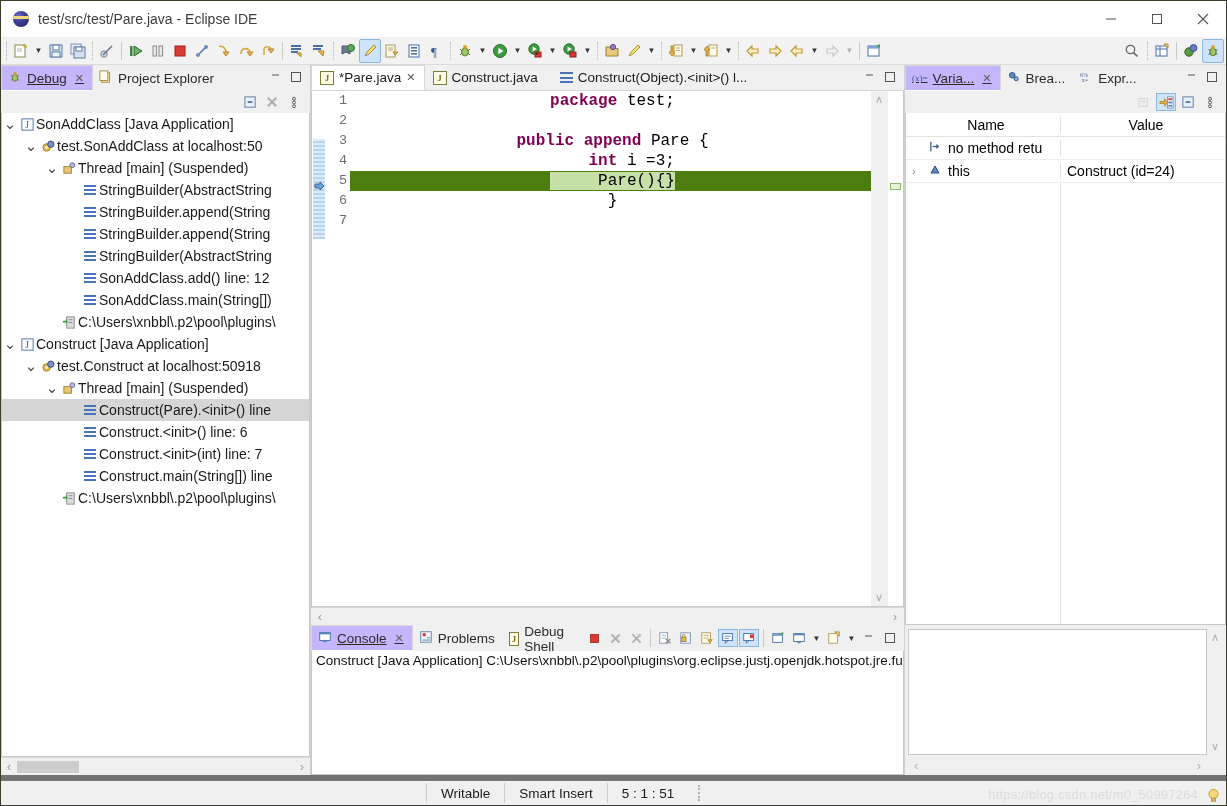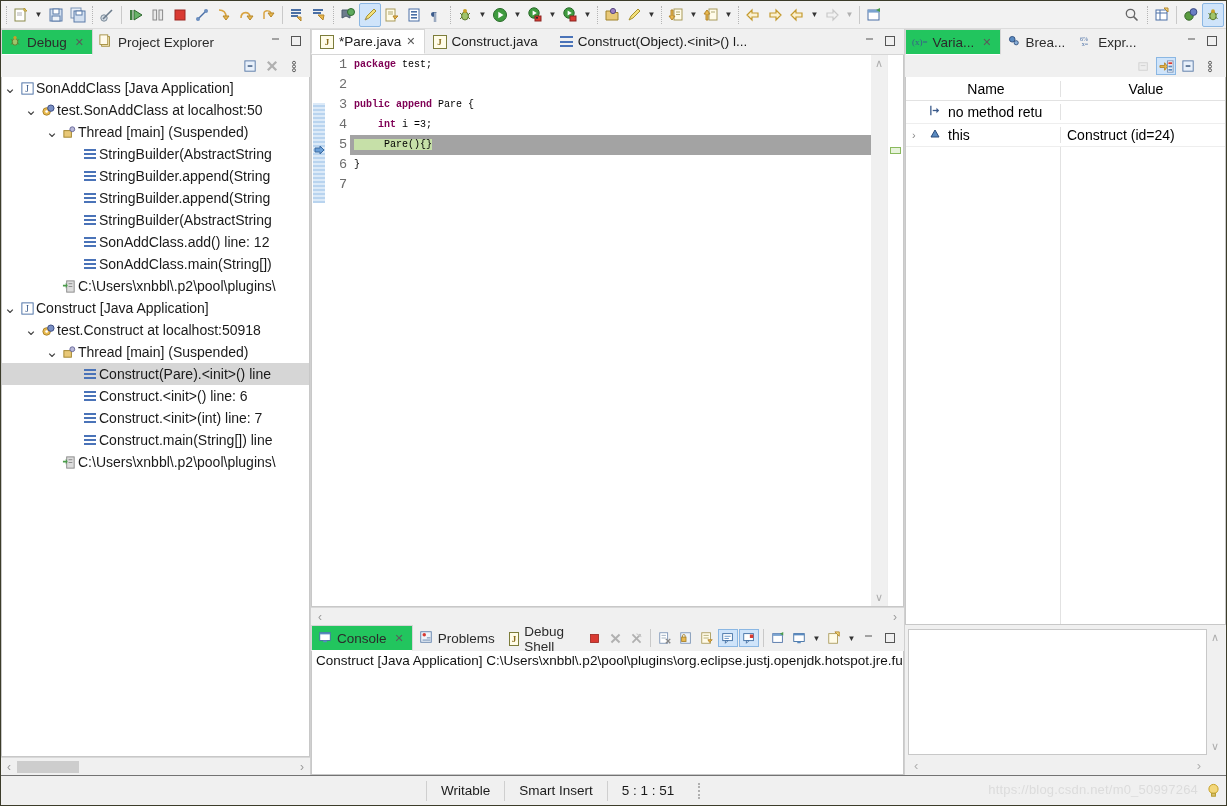--- a/index.html
+++ b/index.html
@@ -112,23 +112,24 @@
   }
   .ptab {
     display: flex; align-items: center;
     padding: 0 8px 0 6px;
     font-size: 13.5px;
     color: #2b2b2b;
     gap: 5px;
     border-top: 1px solid transparent;
   }
   .ptab.active {
-    background: #22c55e;
+    background: #c4b5fd;
     border: 1px solid #d6d6d6;
     border-bottom: 1px solid #ffffff;
+    text-decoration: underline;
   }
   .ptab .closeX { font-size: 11px; color: #5a5a5a; margin-left: 3px; }
   .ptab-min {
     margin-left: auto;
     display: flex; align-items: center; gap: 8px;
     padding: 0 8px;
     color: #555;
   }
   .panel-toolstrip {
     height: 22px; background: #f0f0f0;
@@ -210,27 +211,28 @@
     background: #ffffff;
     text-align: right;
     padding-right: 3px;
     color: #6d6d6d;
     font-family: "Liberation Mono", monospace;
     font-size: 13.5px;
   }
   .code {
     flex: 1 1 auto;
     font-family: "Liberation Mono", monospace;
-    font-size: 10px;
+    font-size: 16px;
     color: #000;
     position: relative;
     overflow: hidden;
+    text-align: center;
   }
   .cline { height: 20px; line-height: 20px; white-space: pre; padding-left: 4px; }
-  .cline.cur { background: #a3a3a3; }
+  .cline.cur { background: #4d7c0f; }
   .kw { color: #7f0055; font-weight: bold; }
   .hl-green { background: #c6e0a8; }
   .vscroll {
     width: 16px; flex: 0 0 16px;
     background: #f0f0f0;
     display: flex; flex-direction: column; align-items: center;
     justify-content: space-between;
     color: #adadad; font-size: 11px;
     padding: 2px 0;
   }
@@ -320,21 +322,21 @@
     height: 20px; flex: 0 0 20px; display: flex; align-items: center;
     color: #b0b0b0; font-size: 13px;
   }
   .detail-hscroll .arrowr { margin-left: auto; padding-right: 22px; }
   .detail-hscroll .arrowl { padding-left: 6px; }
 
   
   .statusbar {
     height: 30px; flex: 0 0 30px;
     background: #f0f0f0;
-    border-top: 1px solid #737373;
+    border-top: 6px solid #737373;
     display: flex; align-items: center;
     font-size: 13.5px; color: #1a1a1a;
     position: relative;
   }
   .sb-cell { padding: 0 14px; height: 20px; display: flex; align-items: center; }
   .sb-div { width: 1px; height: 20px; background: #cfcfcf; }
   .sb-grip { width: 2px; height: 16px; border-left: 2px dotted #b0b0b0; margin: 0 10px; }
   .watermark {
     position: absolute; right: 28px; top: 6px;
     font-size: 13px; color: #dcdcdc;
@@ -355,20 +357,42 @@
     width: 13px; height: 11px;
     display: flex; flex-direction: column; justify-content: space-between;
   }
   .frame-ico i { display: block; height: 2px; background: #4a73b8; }
 </style>
 </head>
 <body>
 
 <div id="app">
 
+  <div class="titlebar">
+    <div class="title-icon"></div>
+    <div class="title-text">test/src/test/Pare.java - Eclipse IDE</div>
+    <div class="win-btns">
+      <div class="win-btn">
+        <svg width="12" height="12" viewBox="0 0 12 12">
+            <line x1="1" y1="6" x2="11" y2="6" stroke="#555" stroke-width="1"></line>
+          </svg>
+      </div>
+      <div class="win-btn">
+        <svg width="12" height="12" viewBox="0 0 12 12">
+            <rect x="1.5" y="1.5" width="9" height="9" fill="none" stroke="#555" stroke-width="1"></rect>
+          </svg>
+      </div>
+      <div class="win-btn">
+        <svg width="12" height="12" viewBox="0 0 12 12">
+            <line x1="1" y1="1" x2="11" y2="11" stroke="#555" stroke-width="1.1"></line>
+            <line x1="11" y1="1" x2="1" y2="11" stroke="#555" stroke-width="1.1"></line>
+          </svg>
+      </div>
+    </div>
+  </div>
 
 
   <div class="toolbar">
     <div class="tb-sep"></div>
 
     <div class="tb">
       <svg width="16" height="16" viewBox="0 0 16 16">
           <rect x="2" y="2" width="10" height="12" fill="#fff" stroke="#8a8a4a"></rect>
           <path d="M11 1 L14 4 L11 4 Z" fill="#f5d76e" stroke="#b89b3a"></path>
           <line x1="4" y1="6" x2="9" y2="6" stroke="#b0b0b0"></line>

